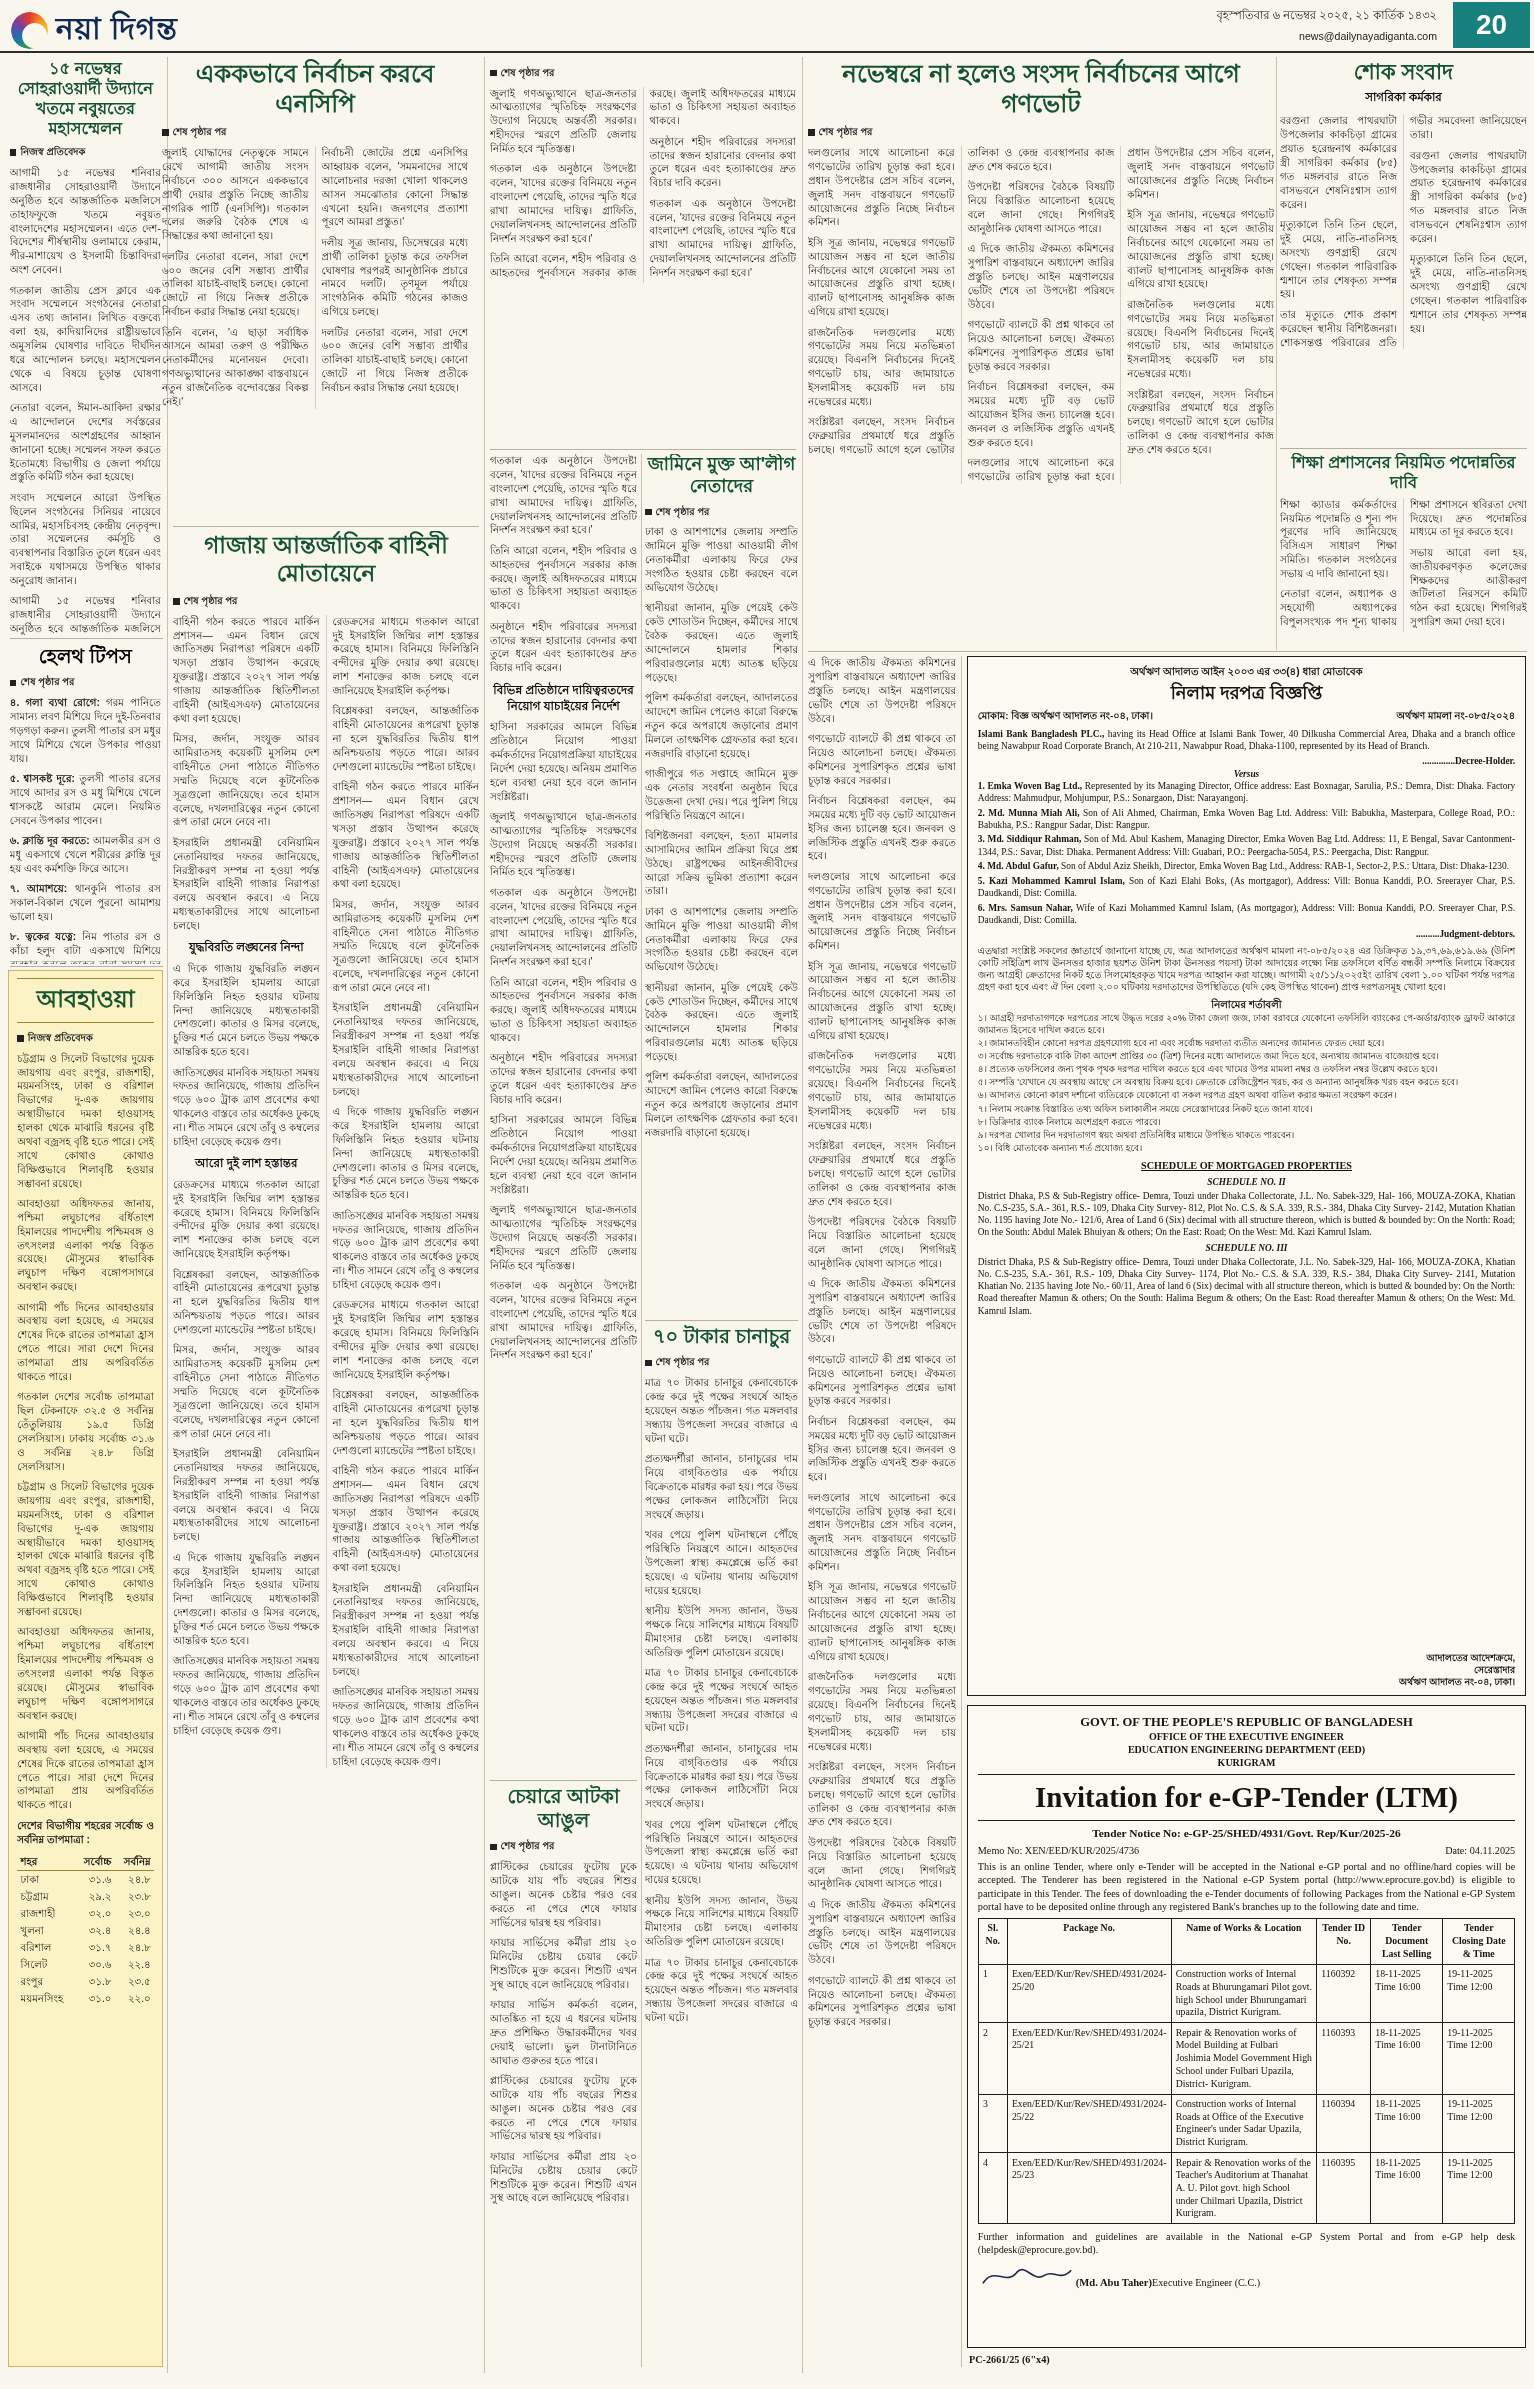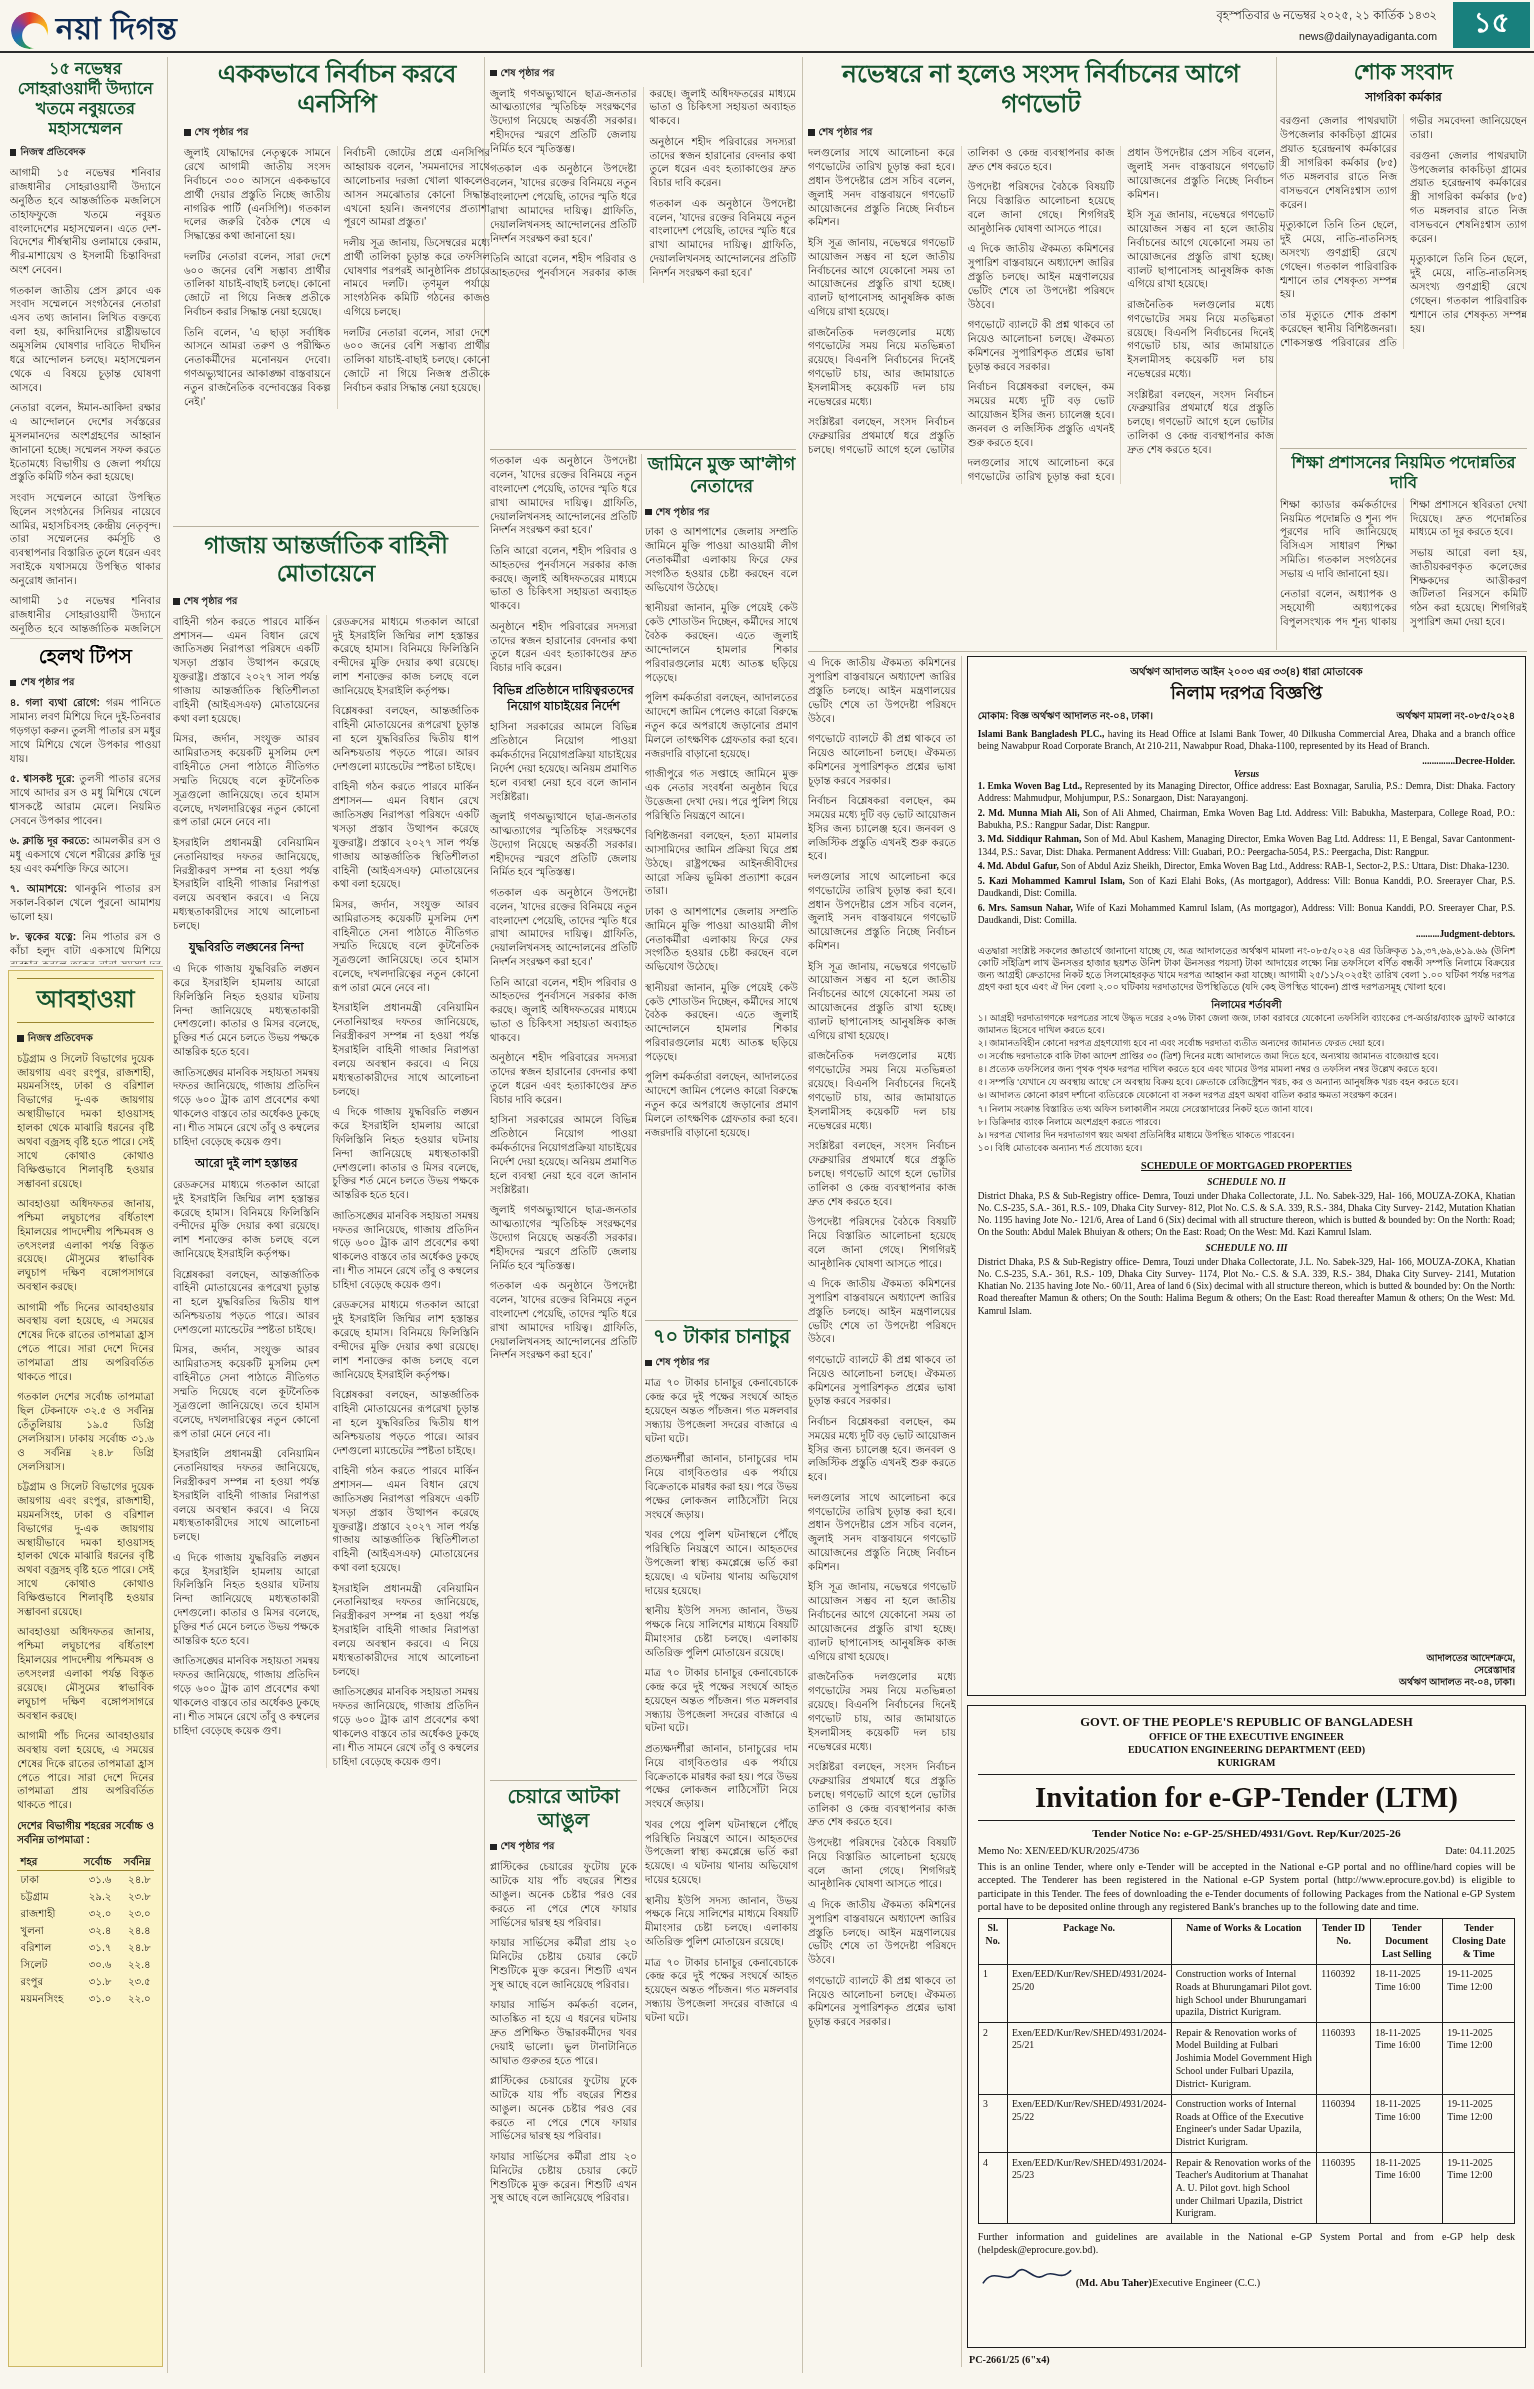--- a/index.html
+++ b/index.html
@@ -80,21 +80,21 @@
 
   <header class="masthead">
     <div class="logo">
       <span class="logo-swirl"></span>
       <span class="logo-text">নয়া দিগন্ত</span>
     </div>
     <div class="mast-right">
       <div class="dateline">বৃহস্পতিবার ৬ নভেম্বর ২০২৫, ২১ কার্তিক ১৪৩২</div>
       <div class="mast-email">news@dailynayadiganta.com</div>
     </div>
-    <div class="pagenum">১৫</div>
+    <div class="pagenum">20</div>
   </header>
   <div class="head-rule"></div>
 
   <div class="vrule" style="left:167px;top:57px;height:2316px"></div>
   <div class="vrule" style="left:484px;top:57px;height:2316px"></div>
   <div class="vrule" style="left:802px;top:57px;height:2316px"></div>
   <div class="vrule" style="left:1276px;top:57px;height:593px"></div>
   <div class="vrule" style="left:961px;top:656px;height:1711px"></div>
   <div class="vrule" style="left:641px;top:454px;height:1913px"></div>
 
@@ -200,21 +200,21 @@
           <tr>
               <td>ময়মনসিংহ</td>
               <td class="num">৩১.০</td>
               <td class="num">২২.০</td>
             </tr>
         </tbody>
       </table>
     </div>
   </section>
 
-  <section class="block" style="left:184px;top:59px;width:306px;height:464px">
+  <section class="block" style="left:162px;top:59px;width:306px;height:464px">
     <h2 class="headline h30">এককভাবে নির্বাচন করবে এনসিপি</h2>
     <div class="byline">
         <span class="byline-box"></span>
         <span>শেষ পৃষ্ঠার পর</span>
       </div>
     <div class="body-text cols-2">
       <p>জুলাই যোদ্ধাদের নেতৃত্বকে সামনে রেখে আগামী জাতীয় সংসদ নির্বাচনে ৩০০ আসনে এককভাবে প্রার্থী দেয়ার প্রস্তুতি নিচ্ছে জাতীয় নাগরিক পার্টি (এনসিপি)। গতকাল দলের জরুরি বৈঠক শেষে এ সিদ্ধান্তের কথা জানানো হয়।</p>
       <p>দলটির নেতারা বলেন, সারা দেশে ৬০০ জনের বেশি সম্ভাব্য প্রার্থীর তালিকা যাচাই-বাছাই চলছে। কোনো জোটে না গিয়ে নিজস্ব প্রতীকে নির্বাচন করার সিদ্ধান্ত নেয়া হয়েছে।</p>
       <p>তিনি বলেন, 'এ ছাড়া সর্বাধিক আসনে আমরা তরুণ ও পরীক্ষিত নেতাকর্মীদের মনোনয়ন দেবো। গণঅভ্যুত্থানের আকাঙ্ক্ষা বাস্তবায়নে নতুন রাজনৈতিক বন্দোবস্তের বিকল্প নেই।'</p>
       <p>নির্বাচনী জোটের প্রশ্নে এনসিপির আহ্বায়ক বলেন, 'সমমনাদের সাথে আলোচনার দরজা খোলা থাকলেও আসন সমঝোতার কোনো সিদ্ধান্ত এখনো হয়নি। জনগণের প্রত্যাশা পূরণে আমরা প্রস্তুত।'</p>

